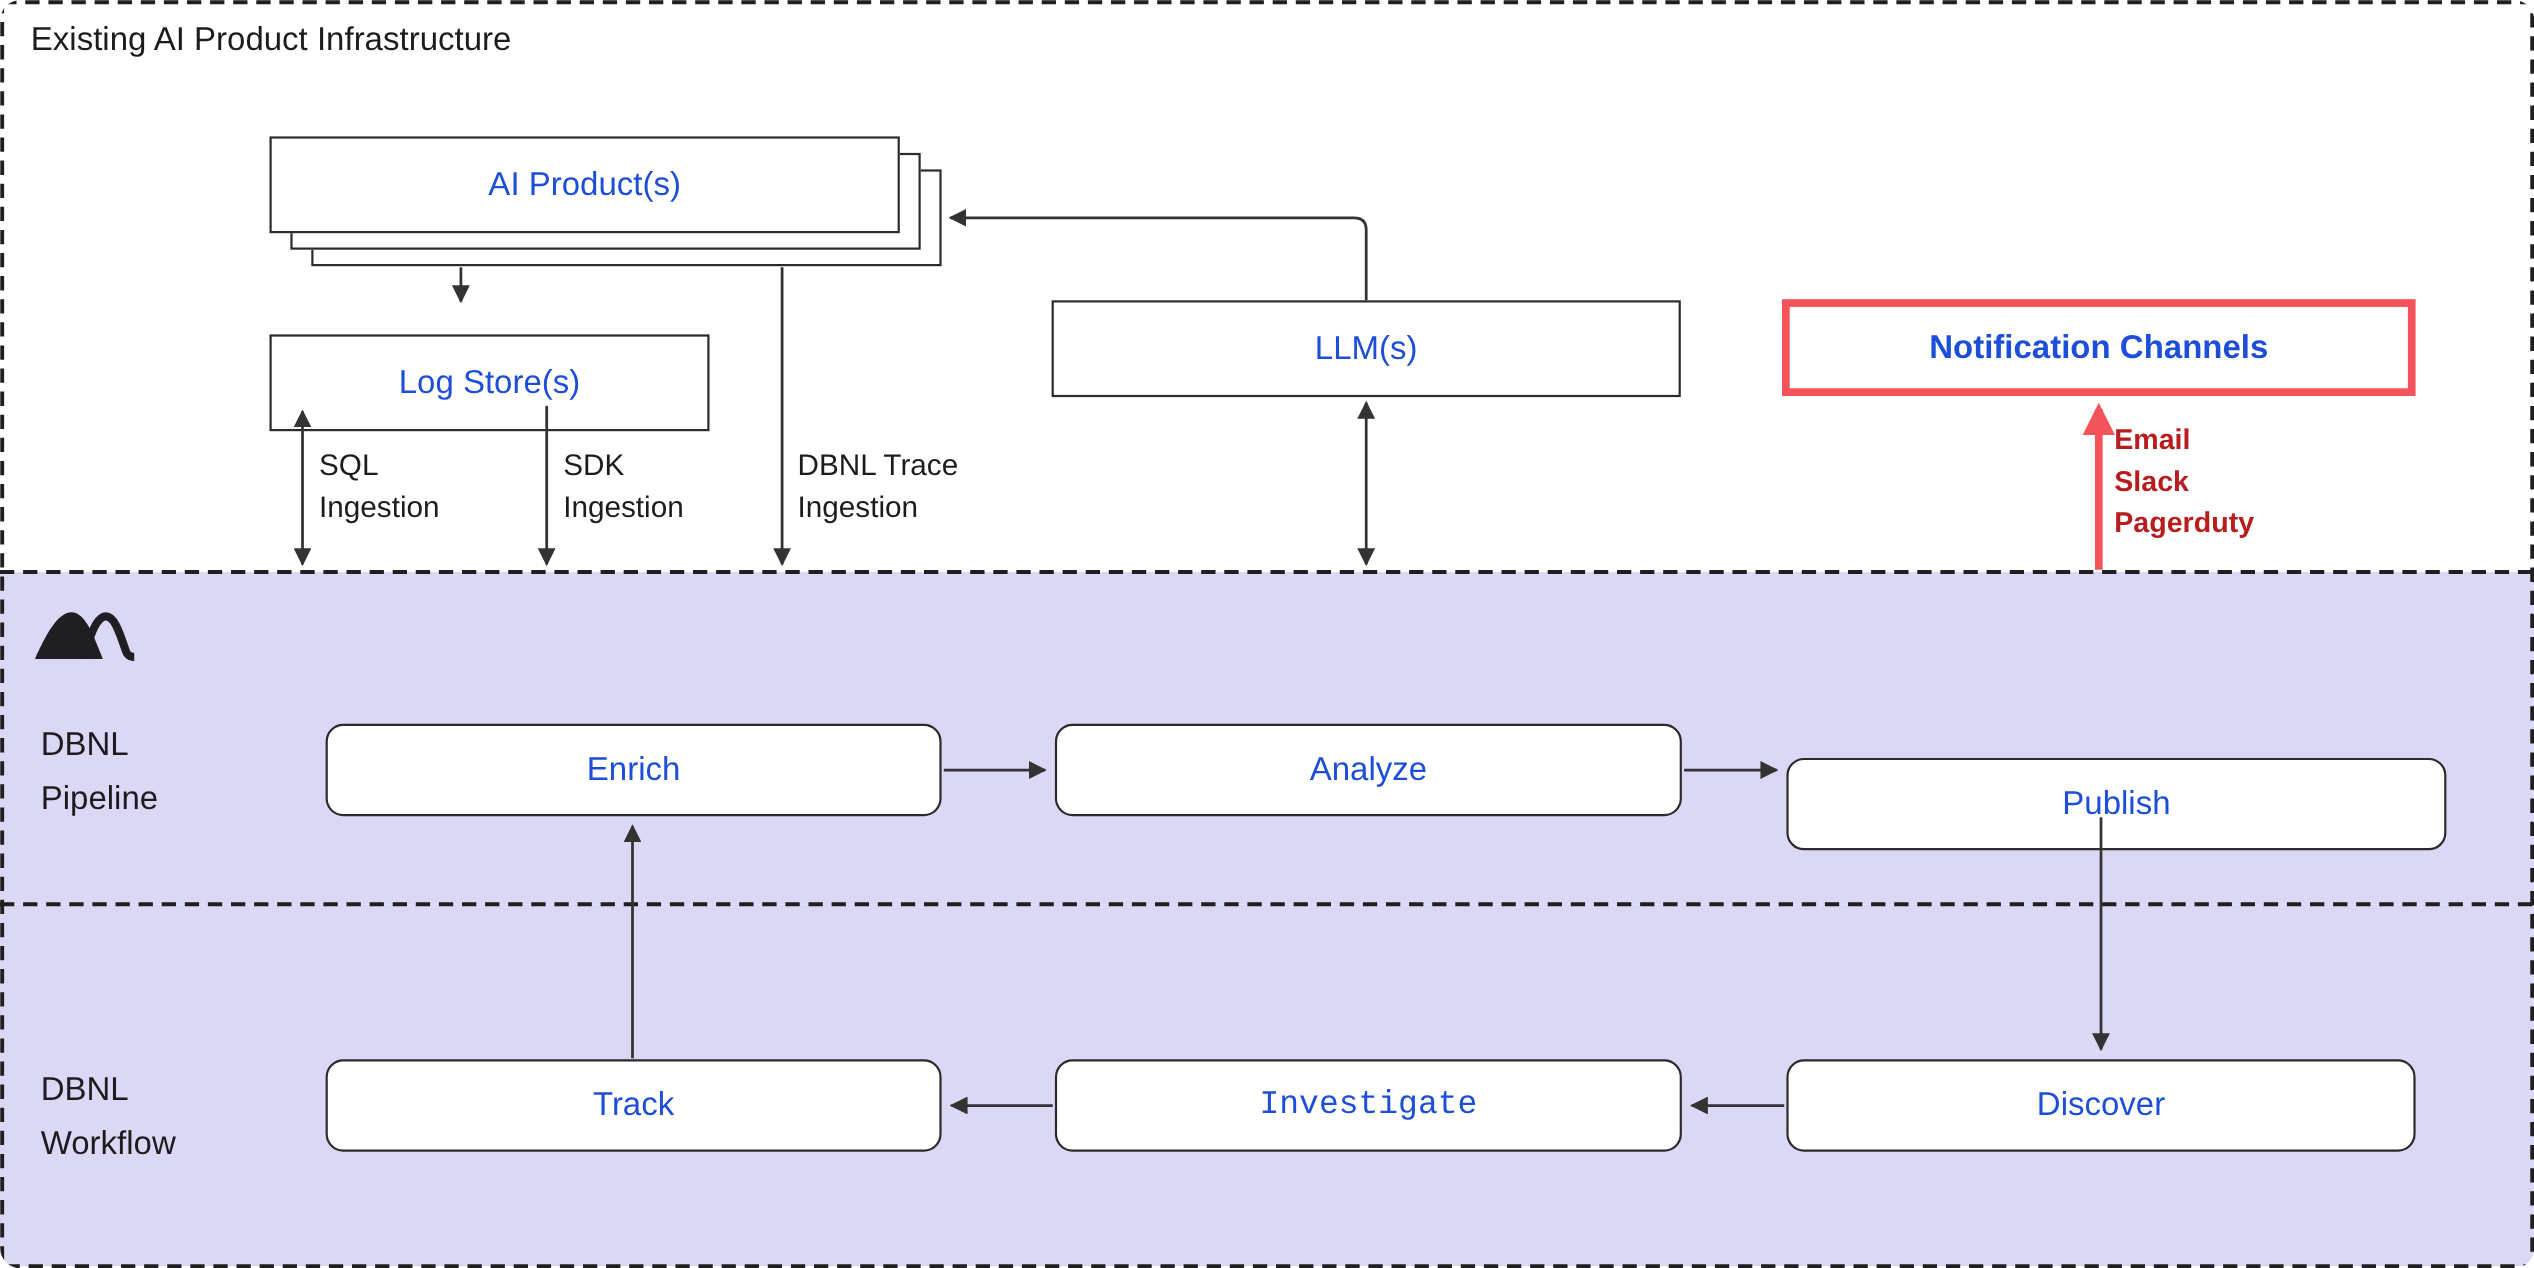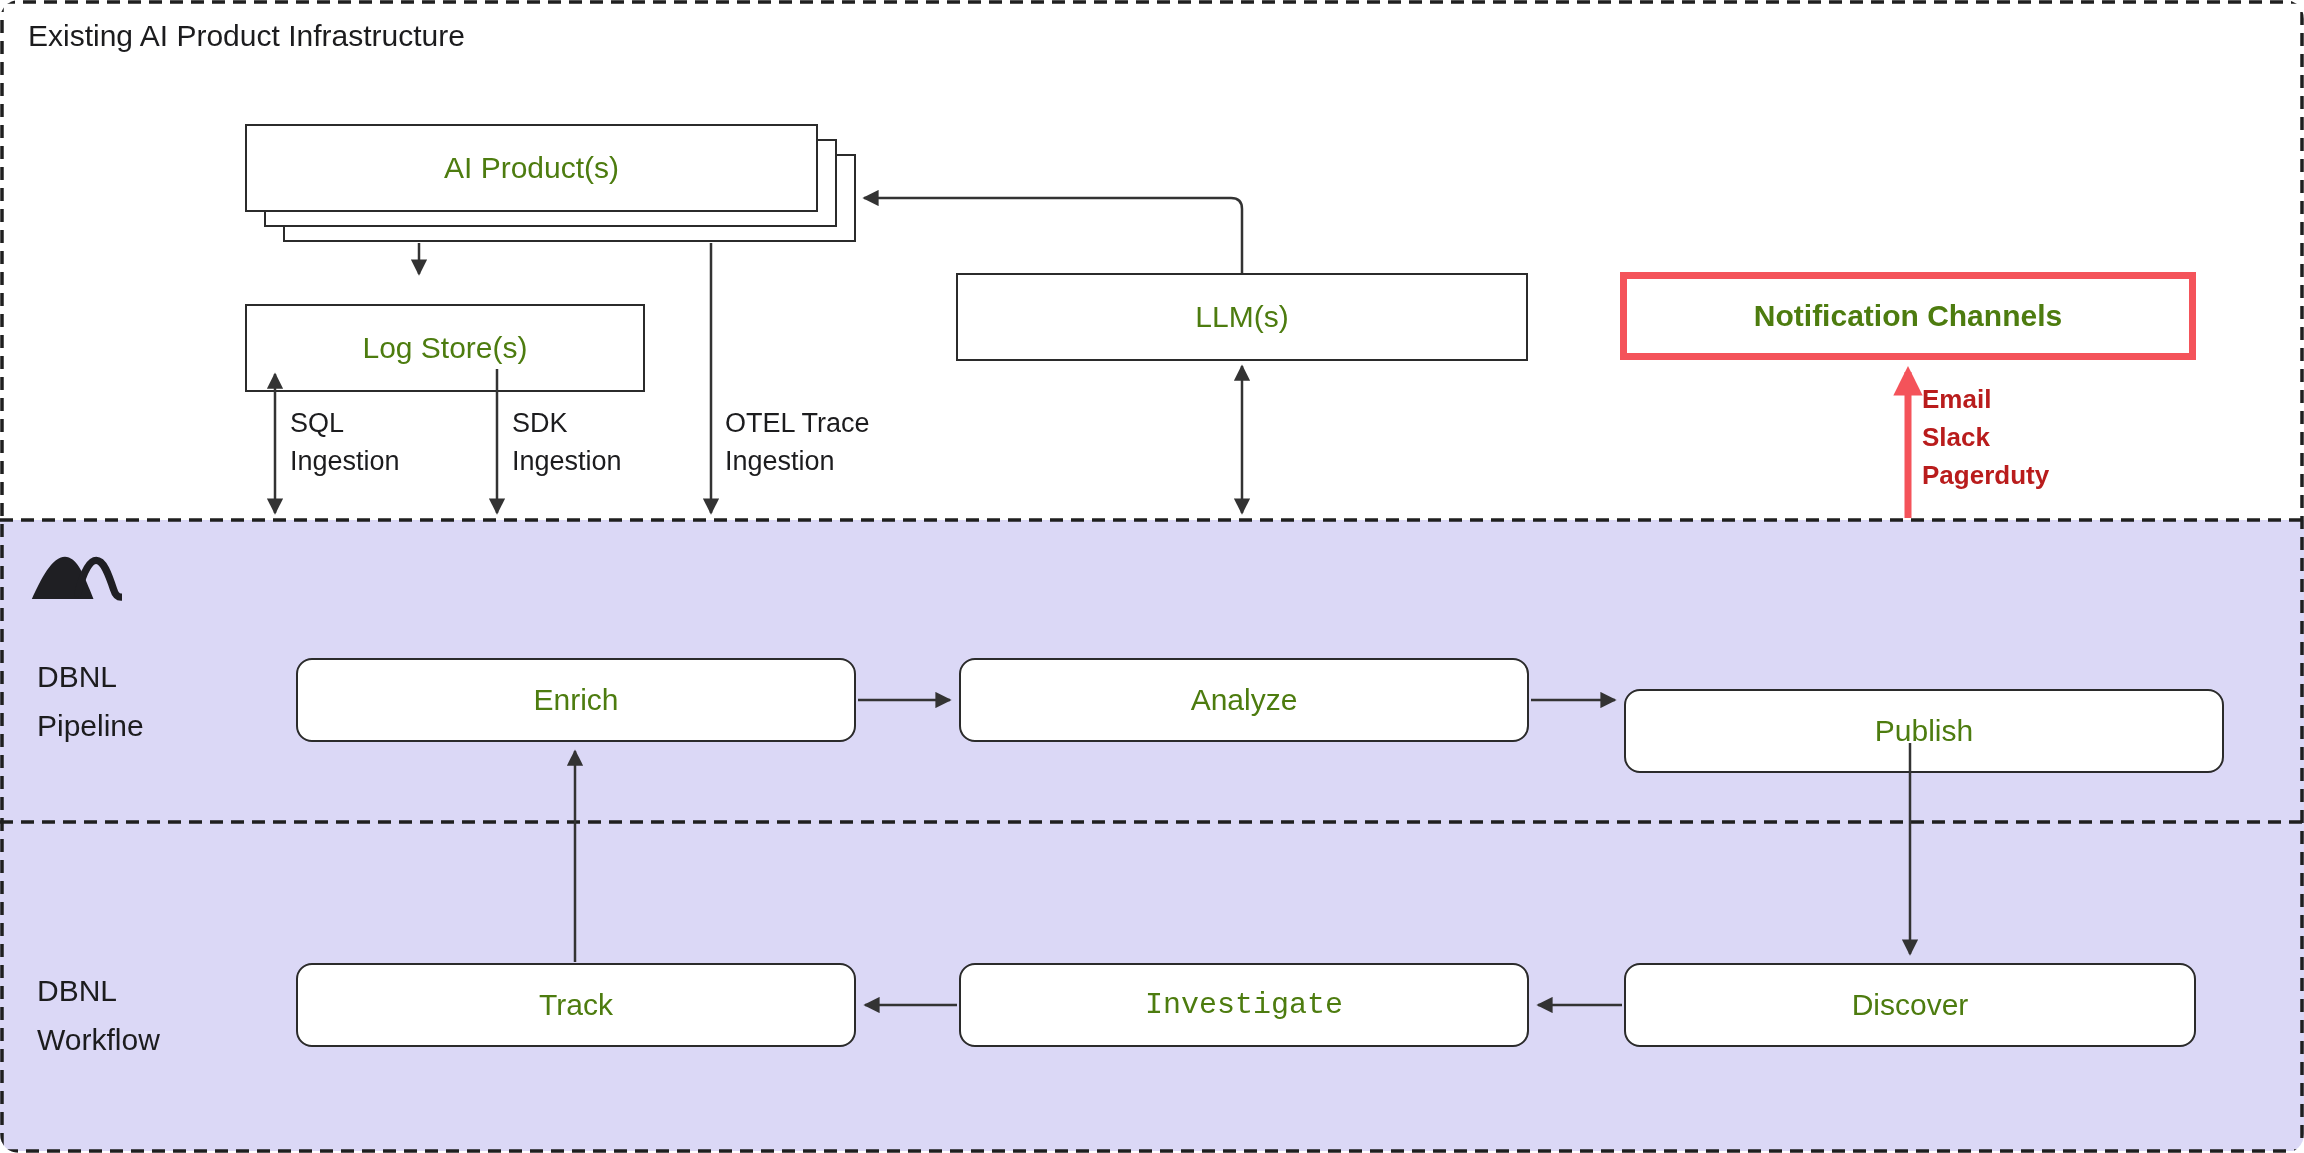--- a/index.html
+++ b/index.html
@@ -18,21 +18,21 @@
 
   .title{
     position:absolute;left:28px;top:16px;
     font-size:30px;line-height:1.3;color:#1c1c1e;white-space:nowrap;
   }
 
   .node{
     position:absolute;box-sizing:border-box;background:#ffffff;
     border:2px solid #2b2b2b;
     display:flex;align-items:center;justify-content:center;
-    font-size:30px;color:#4d7c0f;white-space:nowrap;
+    font-size:30px;color:#1d4ed8;white-space:nowrap;
   }
   .stack{border-width:2px;}
   .s3{left:283px;top:154px;width:573px;height:88px;}
   .s2{left:264px;top:139px;width:573px;height:88px;}
   .s1{left:245px;top:124px;width:573px;height:88px;}
   .log{left:245px;top:280px;width:400px;height:88px;margin-top:24px;}
   .llm{left:956px;top:273px;width:572px;height:88px;}
   .notif{
     left:1620px;top:272px;width:576px;height:88px;
     border:7px solid #f4535a;font-weight:bold;
@@ -94,21 +94,21 @@
 
   <div class="lbl2 ing-sql">
     <div>SQL</div>
     <div>Ingestion</div>
   </div>
   <div class="lbl2 ing-sdk">
     <div>SDK</div>
     <div>Ingestion</div>
   </div>
   <div class="lbl2 ing-otel">
-    <div>OTEL Trace</div>
+    <div>DBNL Trace</div>
     <div>Ingestion</div>
   </div>
 
   <div class="channels">
     <div>Email</div>
     <div>Slack</div>
     <div>Pagerduty</div>
   </div>
 
   <div class="logo">

